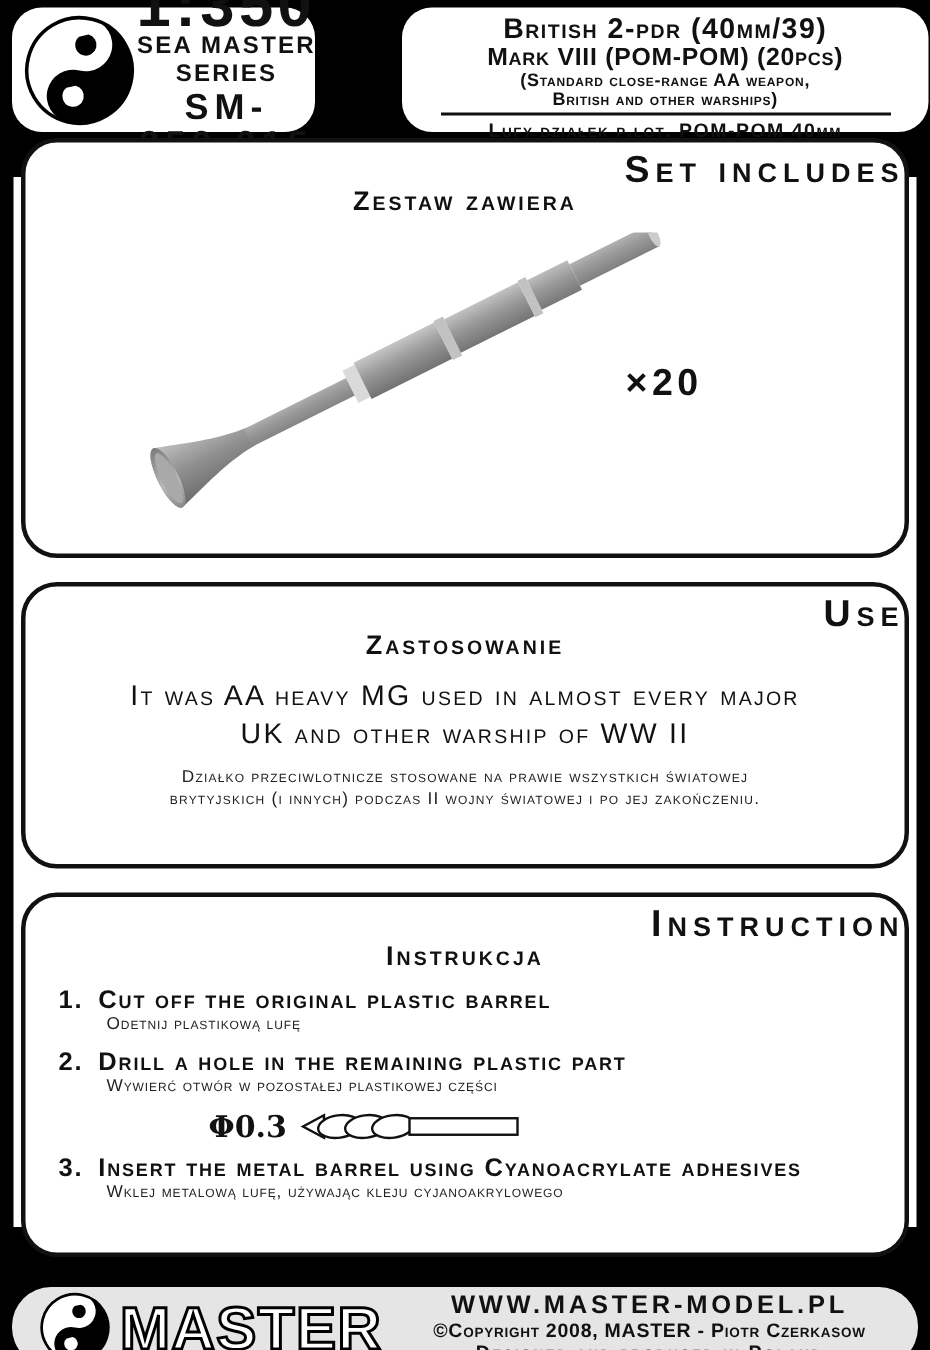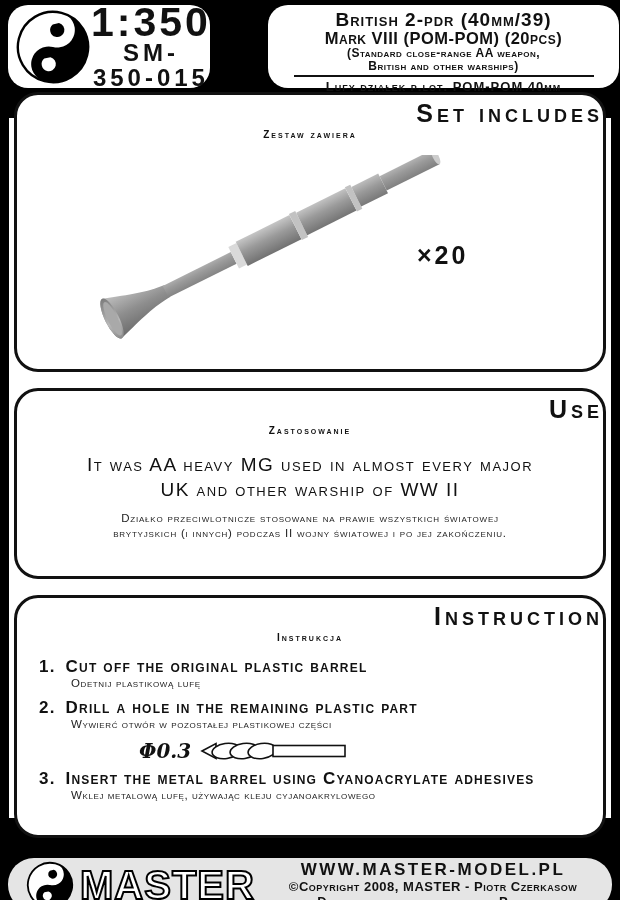--- a/index.html
+++ b/index.html
@@ -27,33 +27,33 @@
   .p3{font-size:12px;font-weight:bold;font-variant:small-caps;letter-spacing:0.5px;line-height:12.5px;}
   .rule{width:300px;height:0;border-top:2px solid #111;margin:3px auto 3px auto;}
   .p5{font-size:13px;font-weight:bold;font-variant:small-caps;letter-spacing:1px;line-height:14px;}
   
   .panel{position:absolute;left:14px;width:592px;background:#fff;border:3px solid #111;
          border-radius:24px;box-sizing:border-box;text-align:center;}
   .panel-set{top:92px;height:280px;}
   .panel-use{top:388px;height:191px;}
   .panel-ins{top:595px;height:243px;}
   .panel h1{font-size:25px;font-weight:bold;font-variant:small-caps;letter-spacing:4px;margin:5px 0 0 0;line-height:27px;text-align:right;}
-  .panel .sub{font-size:10px;font-weight:bold;font-variant:small-caps;letter-spacing:2px;margin:0;line-height:15px;}
+  .panel .sub{font-size:18px;font-weight:bold;font-variant:small-caps;letter-spacing:2px;margin:0;line-height:15px;}
   .qty{position:absolute;left:400px;top:146px;font-size:25px;font-weight:bold;letter-spacing:3px;}
   .barrel-wrap{position:absolute;left:74px;top:60px;width:350px;height:200px;}
   
   .use-en{font-size:19px;font-variant:small-caps;letter-spacing:1.5px;line-height:25px;margin-top:14px;}
   .use-pl{font-size:11.5px;font-variant:small-caps;letter-spacing:0.8px;line-height:15px;margin-top:9px;color:#222;}
   
   .steps{text-align:left;padding:12px 18px 0 22px;}
   .step-en{font-size:17px;font-weight:bold;font-variant:small-caps;letter-spacing:1.2px;line-height:19px;}
   .step-en .num{margin-right:10px;}
   .step-pl{font-size:11.5px;font-variant:small-caps;letter-spacing:0.6px;line-height:14px;margin:0 0 8px 32px;color:#222;}
   .drill-row{display:flex;align-items:center;gap:8px;margin:2px 0 6px 100px;height:24px;}
-  .phi{font-family:"DejaVu Serif",serif;font-style:italic;font-size:20px;font-weight:bold;}
+  .phi{font-family:"DejaVu Serif",serif;font-size:20px;font-weight:bold;}
   
   .footer-box{left:8px;top:858px;width:604px;height:53px;background:#e5e5e5;border-radius:26px;
               display:flex;align-items:center;box-sizing:border-box;}
   .footer-box .logo{margin-left:18px;flex:0 0 auto;}
   .wordmark{margin-left:4px;flex:0 0 auto;}
   .footer-text{flex:1;text-align:center;padding-right:14px;}
   .site{font-size:17px;font-weight:bold;letter-spacing:2.5px;line-height:18px;}
   .copy{font-size:13px;font-weight:bold;font-variant:small-caps;letter-spacing:0.5px;line-height:15px;}
   .made{font-size:13px;font-weight:bold;font-variant:small-caps;letter-spacing:1.5px;line-height:15px;}
 </style>
@@ -71,20 +71,21 @@
     <svg class="logo" width="76" height="76" viewBox="-40 -40 80 80">
       <g transform="rotate(14)">
         <circle r="37" fill="#fff" stroke="#000" stroke-width="2.5"></circle>
         <path d="M0,-37 a37,37 0 0 1 0,74 a18.5,18.5 0 0 1 0,-37 a18.5,18.5 0 0 0 0,-37 Z" fill="#000"></path>
         <path d="M0,-26 a7.5,7.5 0 0 1 0,15 a7.5,7.5 0 0 1 -6,-12 Z" fill="#000"></path>
         <path d="M0,11 a7.5,7.5 0 0 1 0,15 a7.5,7.5 0 0 1 -6,-12 Z" fill="#fff"></path>
       </g>
     </svg>
     <div class="brand-text">
       <div class="scale">1:350</div>
+      <div class="series">SEA MASTER SERIES</div>
       <div class="code">SM-350-015</div>
     </div>
   </div>
 
   <div class="hdr-box product-box">
     <div class="p1">British 2-pdr (40mm/39)</div>
     <div class="p2">Mark VIII (POM-POM) (20pcs)</div>
     <div class="p3">(Standard close-range AA weapon,</div>
     <div class="p3">British and other warships)</div>
     <div class="rule"></div>

